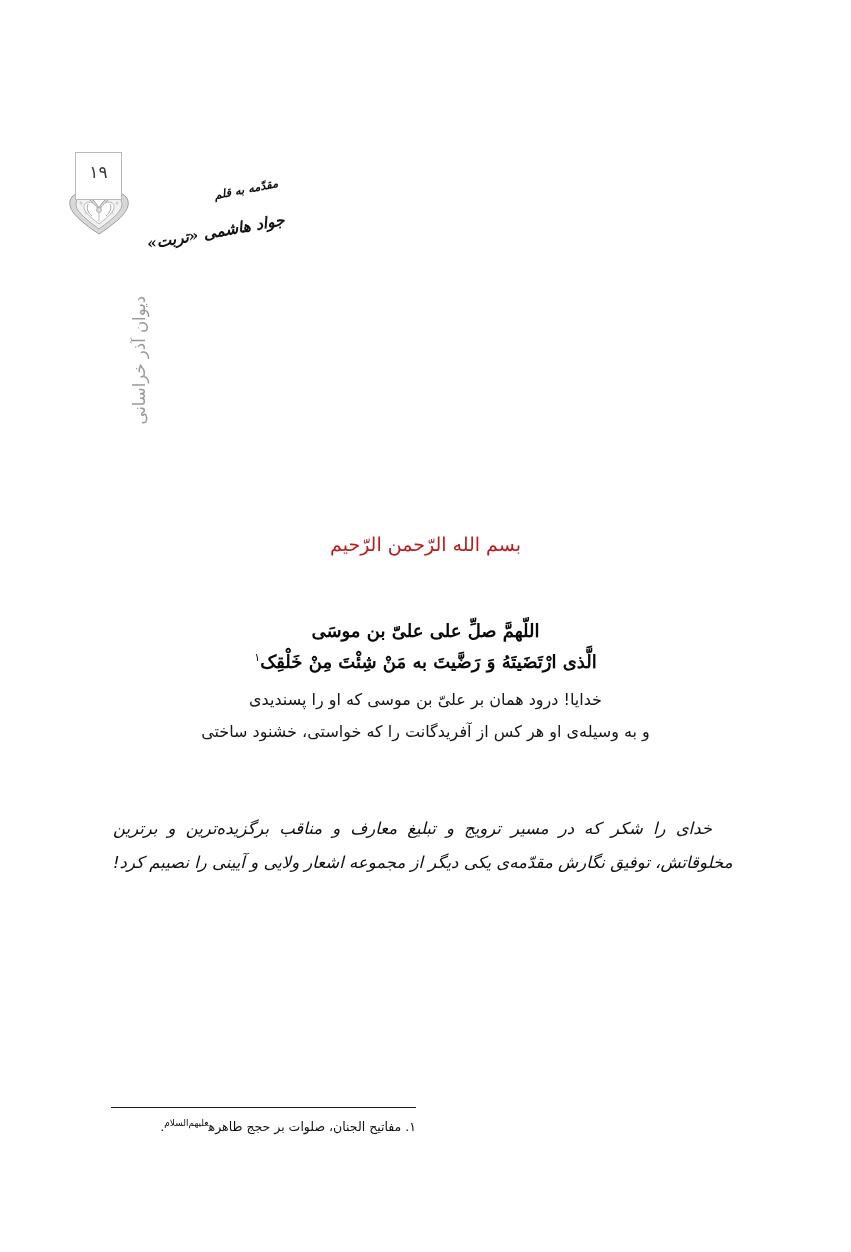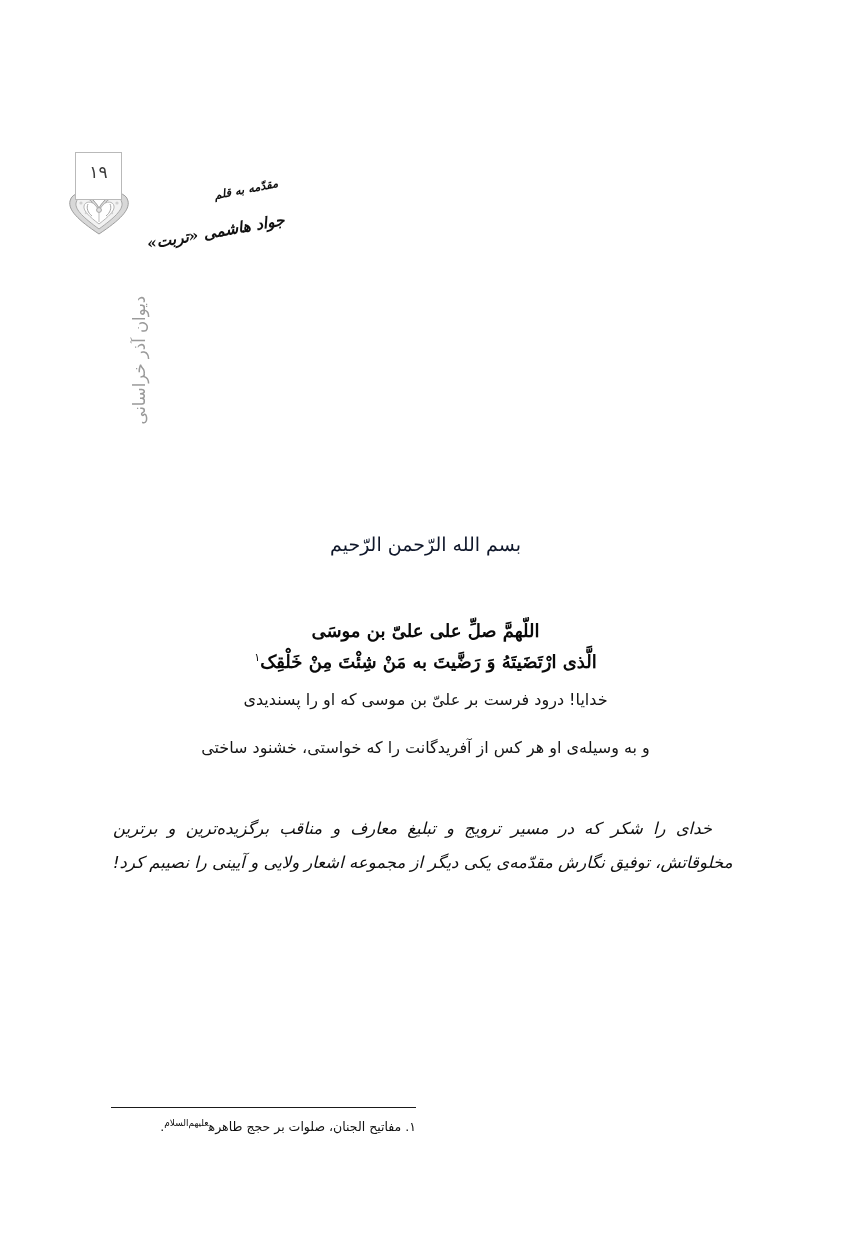--- a/index.html
+++ b/index.html
@@ -113,21 +113,21 @@
     position: absolute;
     left: 0;
     right: 0;
     top: 530px;
     text-align: center;
     direction: rtl;
   }
   .bismillah {
     font-family: "DejaVu Serif", serif;
     font-size: 19px;
-    color: #0f172a;
+    color: #b91c1c;
     line-height: 1.5;
     margin-bottom: 56px;
   }
   .arabic-line {
     font-family: "DejaVu Serif", serif;
     font-weight: bold;
     font-size: 18px;
     color: #0a0a0a;
     line-height: 1.75;
     direction: rtl;
@@ -136,21 +136,20 @@
     font-size: 11px;
     vertical-align: super;
     font-weight: normal;
   }
   .translation-line {
     font-family: "DejaVu Sans", sans-serif;
     font-size: 16px;
     color: #151515;
     line-height: 2.0;
     direction: rtl;
-    margin-top: 16px;
   }
   .translation-line.first { margin-top: 6px; }
 
   
   .body-col {
     position: absolute;
     right: 113px;
     left: 113px;
     top: 812px;
     direction: rtl;
@@ -232,21 +231,21 @@
   </div>
 
   <div class="invocation">
 
     <div class="bismillah">بسم الله الرّحمن الرّحیم</div>
 
     <div class="arabic-line">اللّهمَّ صلِّ علی علیّ بن موسَی</div>
 
     <div class="arabic-line"><span>الَّذی ارْتَضَیتَهُ وَ رَضَّیتَ به مَنْ شِئْتَ مِنْ خَلْقِک</span><span class="fn-ref">۱</span></div>
 
-    <div class="translation-line first">خدایا! درود فرست بر علیّ بن موسی که او را پسندیدی</div>
+    <div class="translation-line first">خدایا! درود همان بر علیّ بن موسی که او را پسندیدی</div>
 
     <div class="translation-line">و به وسیله‌ی او هر کس از آفریدگانت را که خواستی، خشنود ساختی</div>
 
   </div>
 
   <div class="body-col">
     <p class="para">خدای را شکر که در مسیر ترویج و تبلیغ معارف و مناقب برگزیده‌ترین و برترین مخلوقاتش، توفیق نگارش مقدّمه‌ی یکی دیگر از مجموعه اشعار ولایی و آیینی را نصیبم کرد!</p>
   </div>
 
   <div class="footnote-rule"></div>

